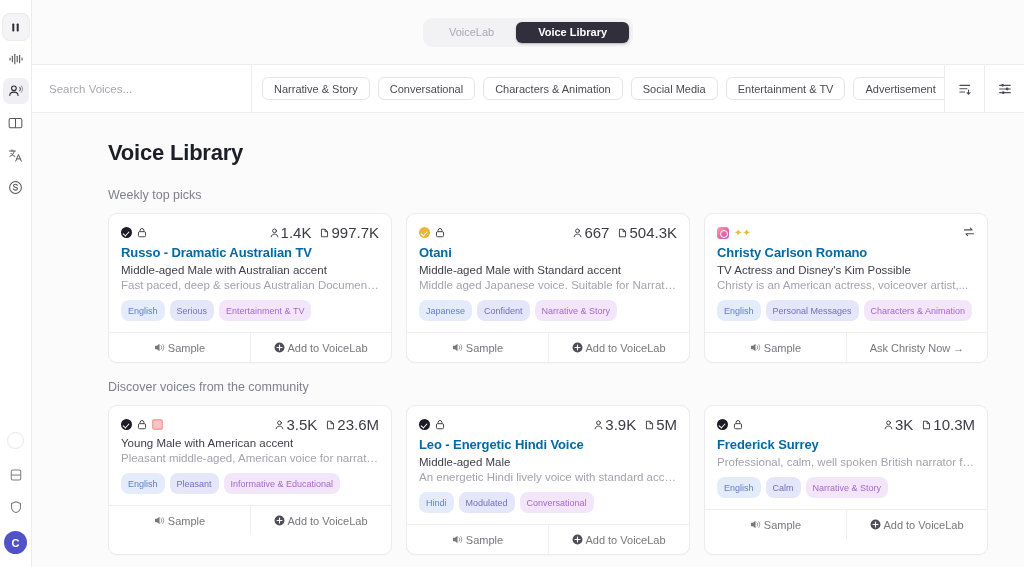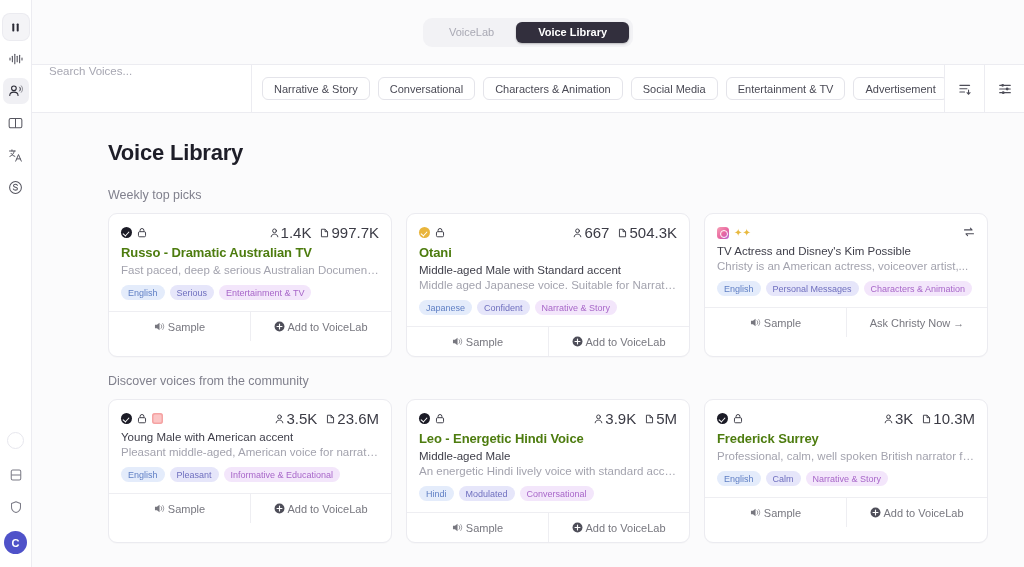--- a/index.html
+++ b/index.html
@@ -74,21 +74,21 @@
   
   .filterbar {
     height: 49px; flex: 0 0 49px;
     display: flex; align-items: stretch;
     background: #ffffff;
     border-top: 1px solid #ececf1;
     border-bottom: 1px solid #ececf1;
   }
   .search-cell {
     width: 220px; flex: 0 0 220px;
-    display: flex; align-items: flex-start;
+    display: flex; align-items: center;
     padding-left: 17px;
     border-right: 1px solid #ececf1;
     font-size: 11.5px; color: #a7a7b2;
   }
   .search-cell input {
     border: none; outline: none; width: 100%;
     font-family: "Liberation Sans", sans-serif;
     font-size: 11.5px; color: #44444f; background: transparent;
   }
   .search-cell input::placeholder { color: #a7a7b2; }
@@ -140,35 +140,35 @@
   }
   .card-body { padding: 11px 12px 11px 12px; }
   .card-top {
     display: flex; align-items: center; justify-content: space-between;
     height: 15px; margin-bottom: 5px;
   }
   .badges { display: flex; align-items: center; gap: 5px; }
   .stats { display: flex; align-items: center; gap: 9px; color: #3b3b45; font-size: 15px; }
   .stat { display: flex; align-items: center; gap: 2px; }
   .card-name {
-    font-size: 13px; font-weight: bold; color: #4d7c0f;
+    font-size: 13px; font-weight: bold; color: #0369a1;
     margin-bottom: 4px; letter-spacing: -0.1px;
     white-space: nowrap; overflow: hidden; text-overflow: ellipsis;
   }
   .card-sub {
     font-size: 11.5px; color: #3e3e49; margin-bottom: 3px;
     white-space: nowrap; overflow: hidden; text-overflow: ellipsis;
   }
   .card-desc {
     font-size: 11.5px; color: #a3a3ae; margin-bottom: 9px;
     white-space: nowrap; overflow: hidden; text-overflow: ellipsis;
   }
   .tags { display: flex; align-items: center; gap: 5px; }
   .tag {
-    height: 15px; padding: 0 7px; border-radius: 8px;
+    height: 21px; padding: 0 7px; border-radius: 8px;
     font-size: 9px; display: flex; align-items: center;
     white-space: nowrap;
   }
   .tag.lang { background: #e4ecfb; color: #5f7fc4; }
   .tag.attr { background: #e6e6fa; color: #6f6fbf; }
   .tag.cat  { background: #f3e6fb; color: #a867c9; }
 
   .card-foot {
     display: flex; border-top: 1px solid #eeeef2; height: 30px;
   }
@@ -341,20 +341,21 @@
            <span class="stat">
                     <svg width="9" height="10" viewBox="0 0 10 11" fill="none" stroke="#3b3b45" stroke-width="1.05" stroke-linejoin="round">
     <path d="M1.6 1.3h4l2.8 2.7v5.7H1.6z"></path>
                       <path d="M5.6 1.3V4h2.8"></path>
                     </svg>
                     <span>997.7K</span>
                   </span>
          </div>
         </div>
         <div class="card-name">Russo - Dramatic Australian TV</div>
+        <div class="card-sub">Middle-aged Male with Australian accent</div>
         <div class="card-desc">Fast paced, deep &amp; serious Australian Documentar...</div>
         <div class="tags">
                 <span class="tag lang">English</span>
                 <span class="tag attr">Serious</span>
                 <span class="tag cat">Entertainment &amp; TV</span>
               </div>
       </div>
       <div class="card-foot">
         <div class="foot-btn">
           <svg width="12" height="11" viewBox="0 0 13 12" fill="#77777f">
@@ -433,20 +434,21 @@
       <div class="card-body">
         <div class="card-top">
           <div class="badges">
                   <span class="b-insta"></span>
                   <span class="b-spark">✦✦</span>
                 </div>
           <span class="swap-icon"><svg width="12" height="12" viewBox="0 0 13 13" fill="none" stroke="#4b4b57" stroke-width="1.1" stroke-linecap="round" stroke-linejoin="round">
     <path d="M1.6 4.2h8.2L8 2.3M11.4 8.5H3.2L5 10.4"></path>
                   </svg></span>
         </div>
+        <div class="card-name">Christy Carlson Romano</div>
         <div class="card-sub">TV Actress and Disney's Kim Possible</div>
         <div class="card-desc">Christy is an American actress, voiceover artist,...</div>
         <div class="tags">
                 <span class="tag lang">English</span>
                 <span class="tag attr">Personal Messages</span>
                 <span class="tag cat">Characters &amp; Animation</span>
               </div>
       </div>
       <div class="card-foot">
         <div class="foot-btn">

